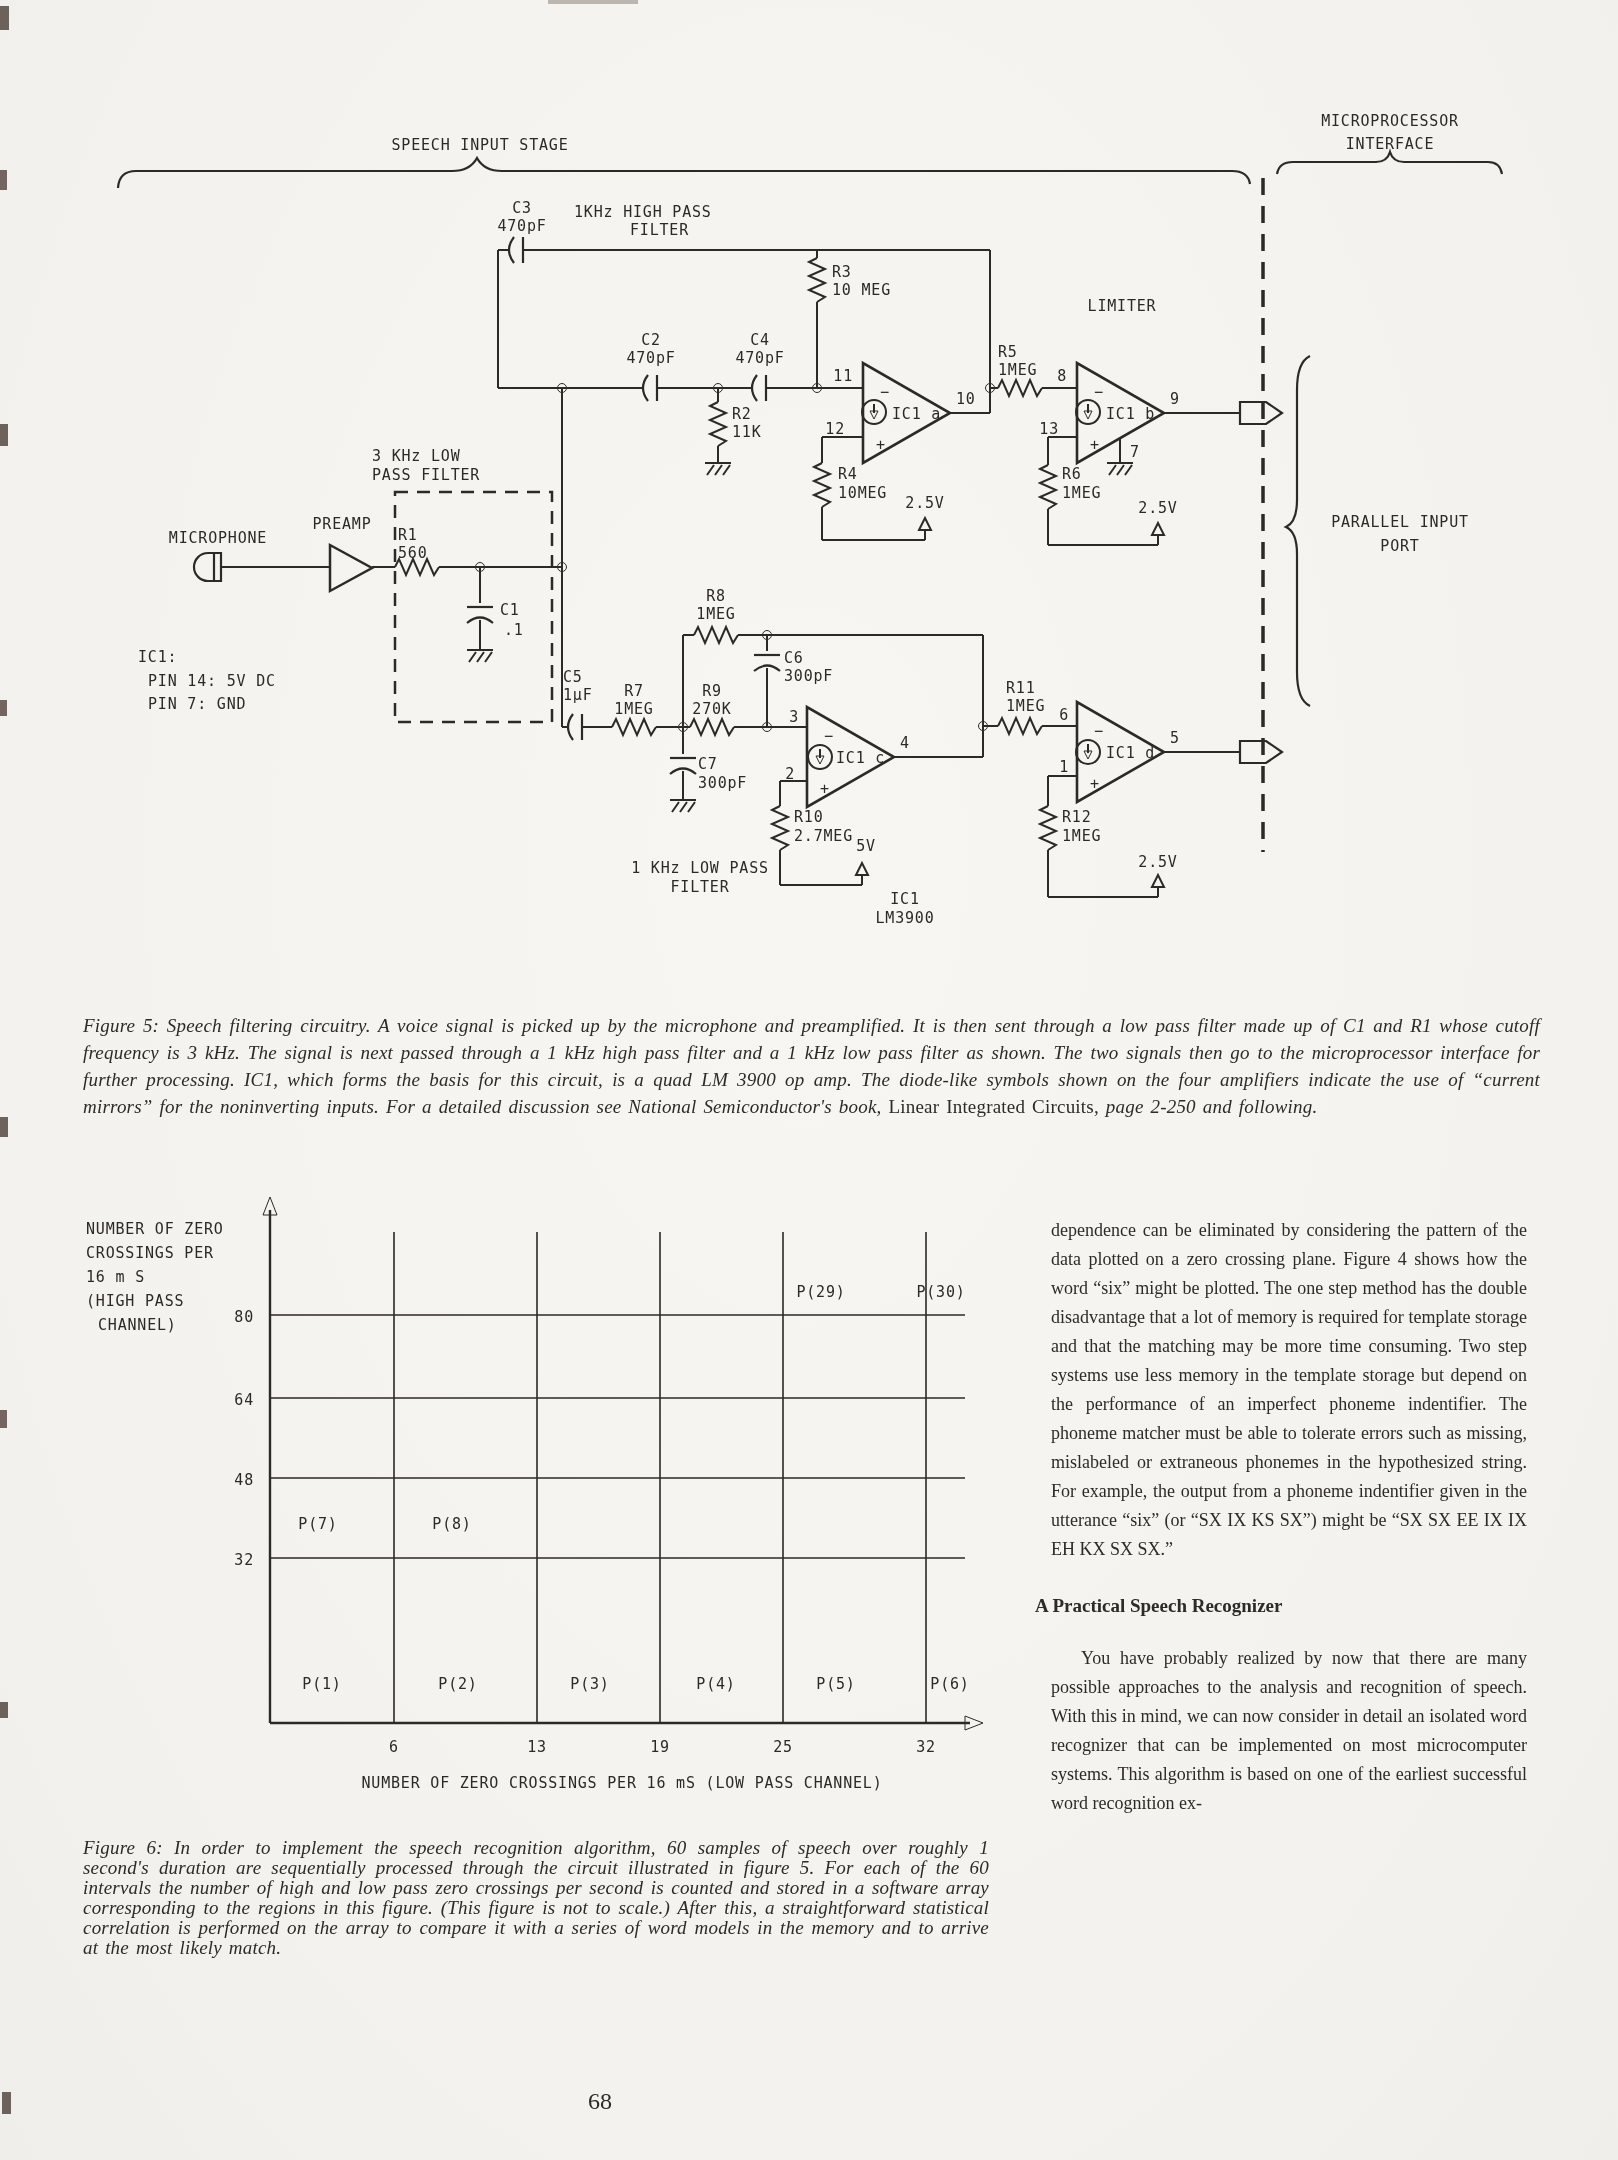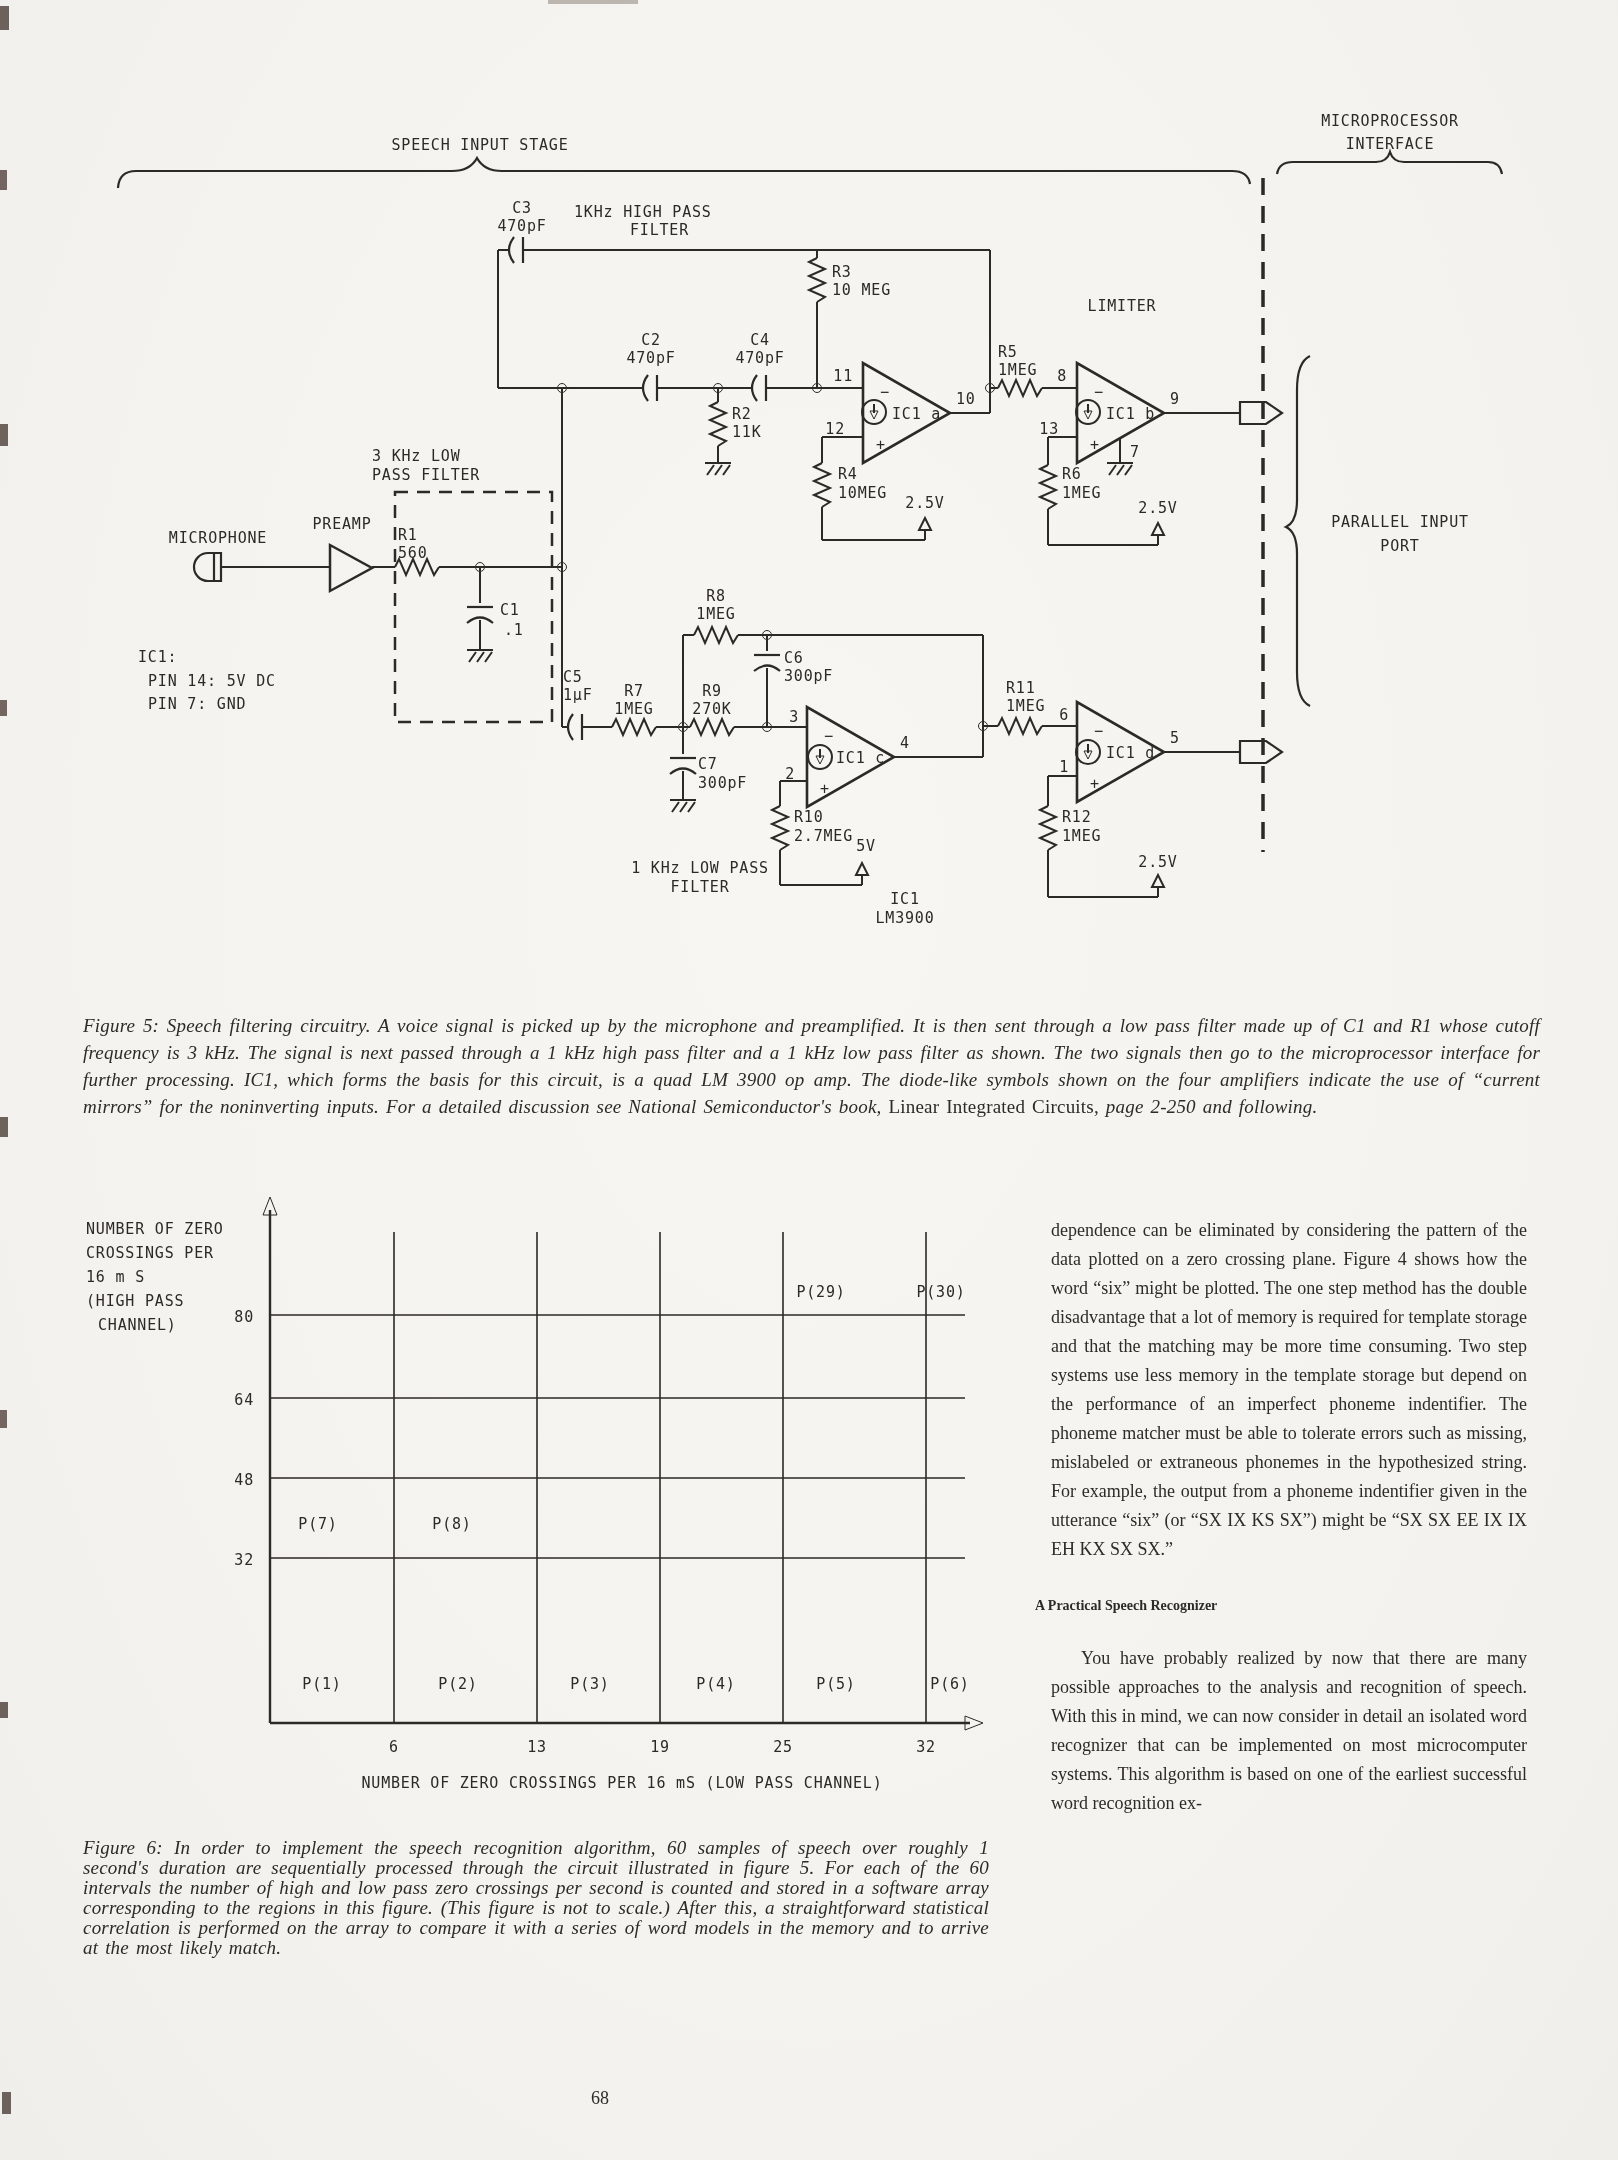--- a/index.html
+++ b/index.html
@@ -17,24 +17,24 @@
       font-family:"DejaVu Sans Mono", monospace; fill:#2c2a26;
       font-size:15px; letter-spacing:0.8px;}
   .caption{position:absolute;font-style:italic;text-align:justify;
            font-size:19px;line-height:27px;letter-spacing:0.2px;word-spacing:2px;}
   .caption .roman{font-style:normal;}
   #fig5-caption{left:83px;top:1012px;width:1457px;}
   #fig6-caption{left:83px;top:1838px;width:906px;line-height:20px;}
   #article{position:absolute;left:1035px;top:1200px;width:508px;
            font-size:18px;line-height:29px;}
   #article p{margin:16px;text-align:justify;}
-  #article h3{margin:30px 0 26px 0;font-size:14px;line-height:24px;font-weight:bold;}
+  #article h3{margin:30px 0 26px 0;font-size:19px;line-height:24px;font-weight:bold;}
   #article p.indent{text-indent:30px;}
   #page-num{position:absolute;left:560px;top:2088px;width:80px;text-align:center;
-            font-size:18px;}
+            font-size:24px;}
 </style>
 </head>
 <body>
 
 <div class="page">
 
   <svg width="1618" height="2160" viewBox="0 0 1618 2160">
 
     <g id="schematic" class="draw">
 

